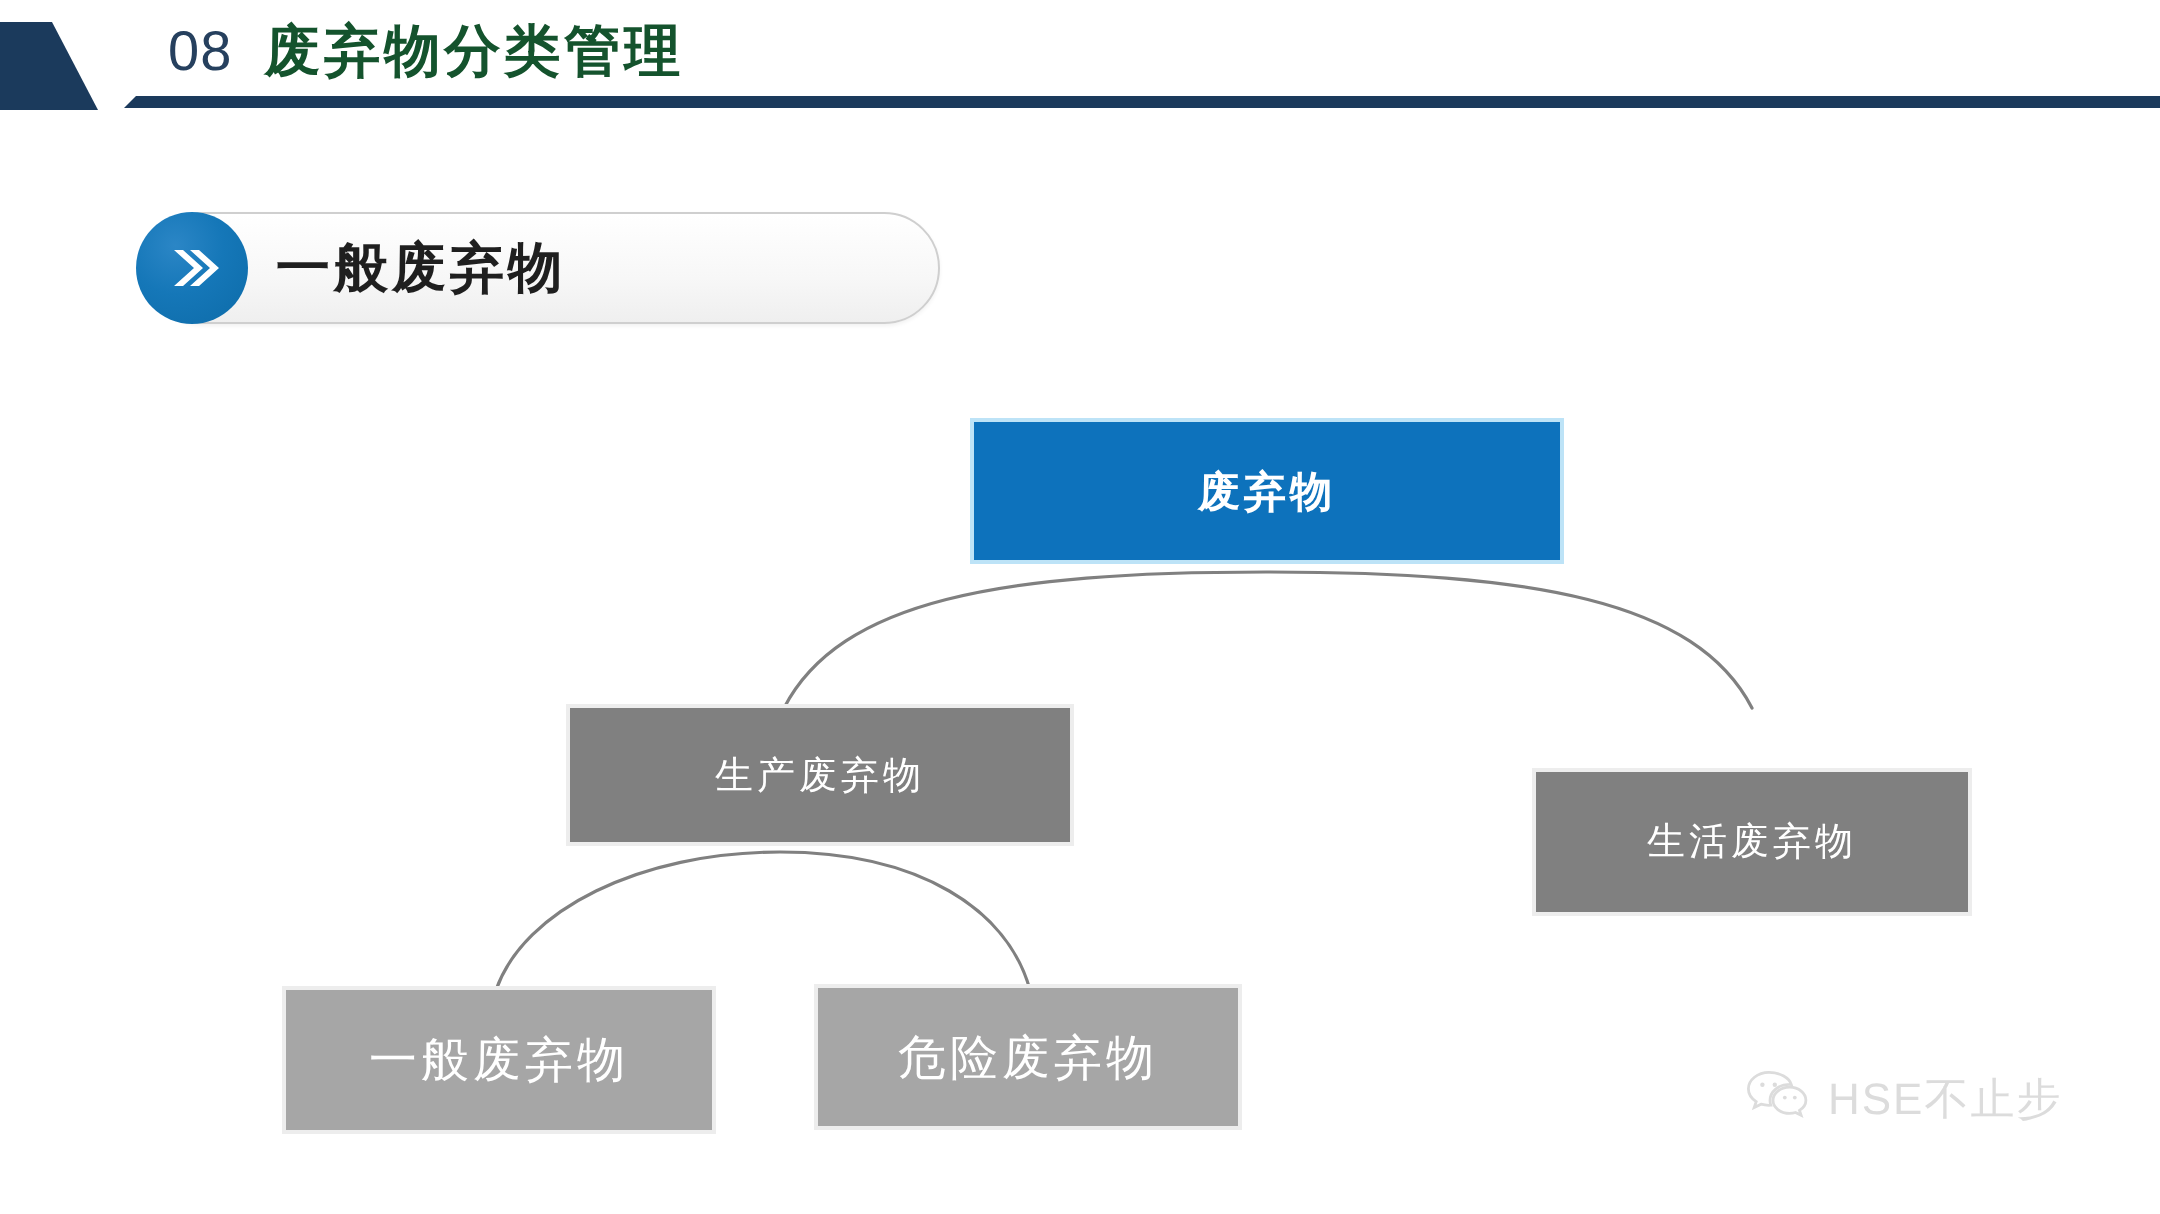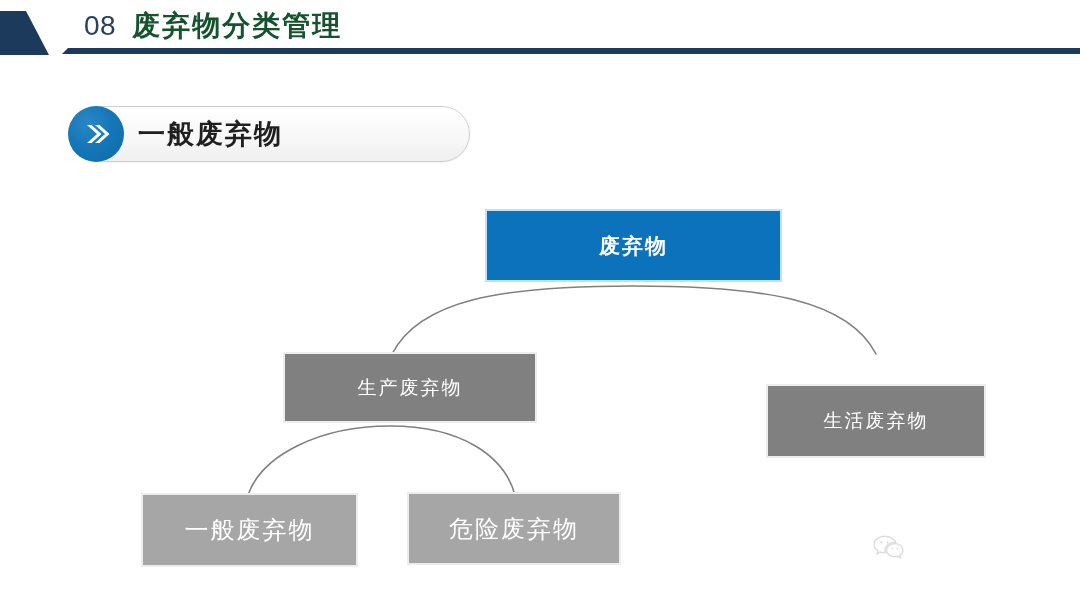--- a/index.html
+++ b/index.html
@@ -234,15 +234,16 @@
     <span>
       <svg width="34" height="28" viewBox="0 0 34 28" aria-hidden="true">
         <path d="M12.5 3.2C6.8 3.2 2.2 6.9 2.2 11.4c0 2.6 1.5 4.9 3.9 6.4l-1 3 3.4-1.7c1.2 .35 2.5 .55 3.9 .55 .35 0 .7-.01 1-.04 -.25-.75-.4-1.55-.4-2.35 0-4.45 4.3-8.05 9.6-8.05 .35 0 .7 .02 1.05 .05C22.75 6.05 18.1 3.2 12.5 3.2Z" fill="none" stroke="#dcdcdc" stroke-width="1.4"></path>
         <circle cx="9.2" cy="9.4" r="1.1" fill="#dcdcdc"></circle>
         <circle cx="15.4" cy="9.4" r="1.1" fill="#dcdcdc"></circle>
         <path d="M22.8 10.6c-4.6 0-8.3 2.95-8.3 6.55 0 3.6 3.7 6.55 8.3 6.55 1.05 0 2.05-.16 2.95-.44l2.8 1.4-.8-2.45c1.95-1.2 3.2-3.05 3.2-5.06 0-3.6-3.6-6.55-8.15-6.55Z" fill="none" stroke="#dcdcdc" stroke-width="1.4"></path>
         <circle cx="20.4" cy="15.8" r="0.95" fill="#dcdcdc"></circle>
         <circle cx="25.4" cy="15.8" r="0.95" fill="#dcdcdc"></circle>
       </svg>
     </span>
+    <span class="watermark-text">HSE不止步</span>
   </div>
 
 </div>
 
 </body></html>

